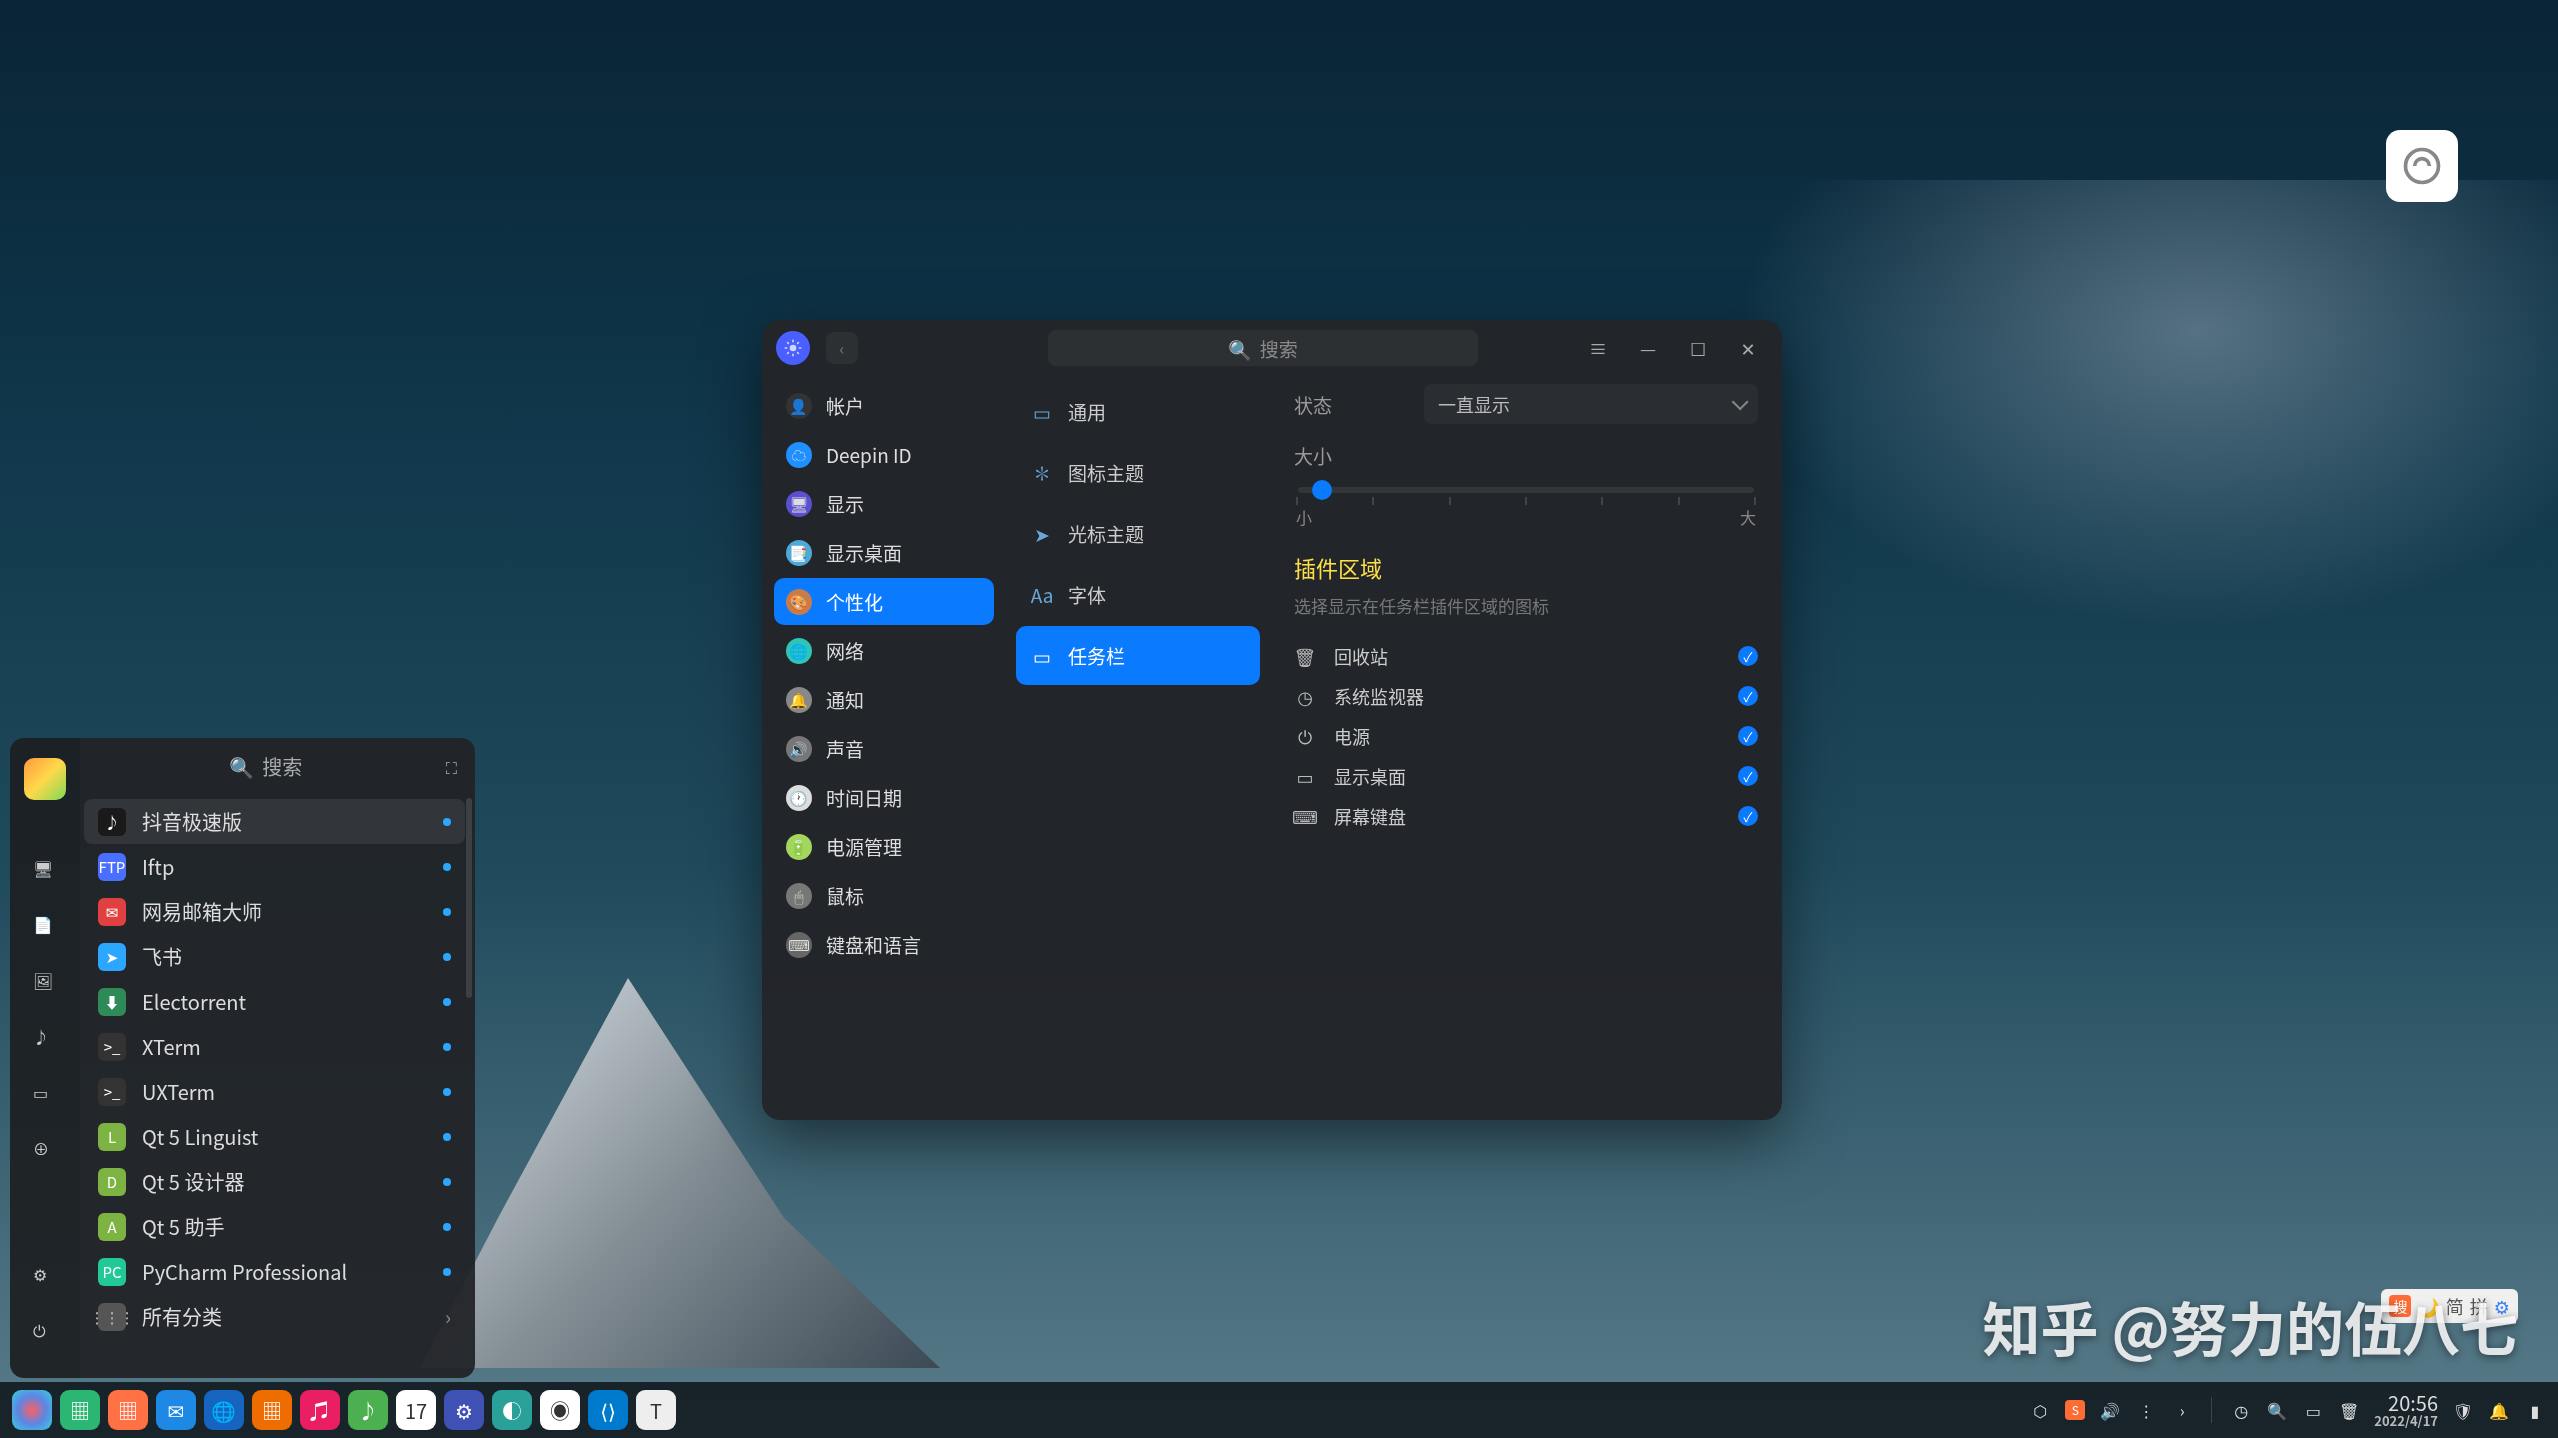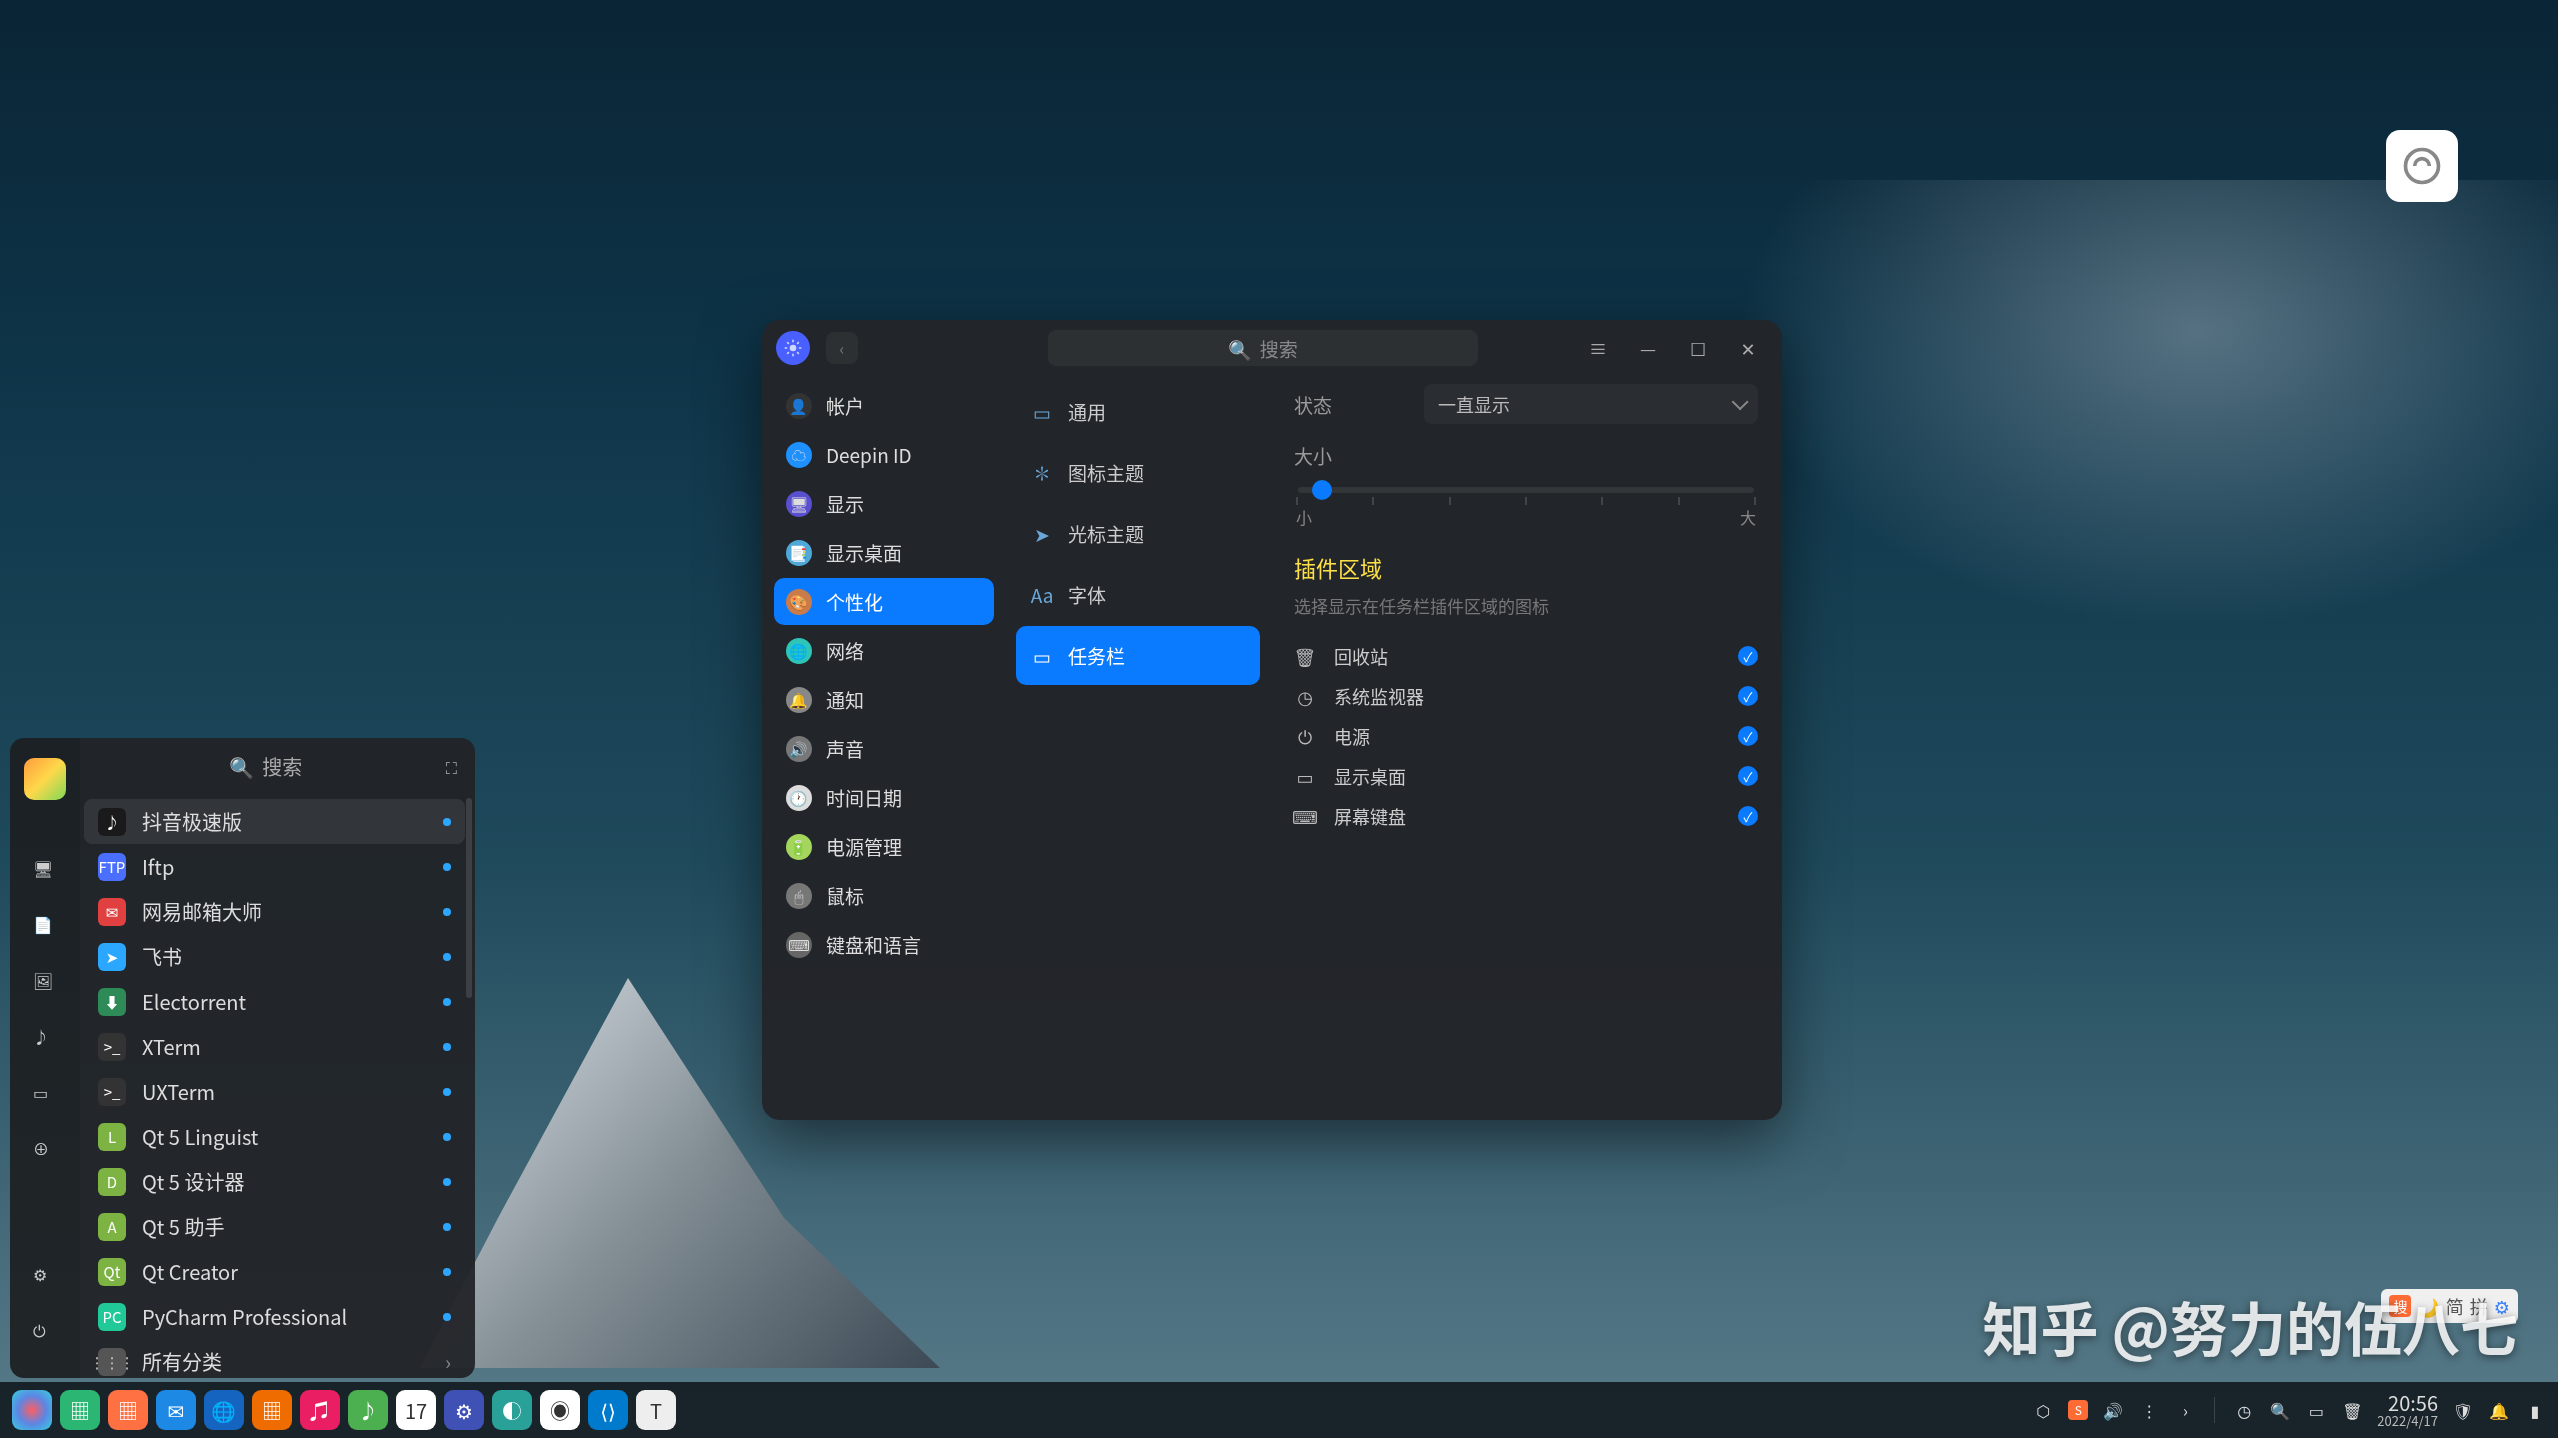--- a/index.html
+++ b/index.html
@@ -145,21 +145,21 @@
 .tb-left { display: flex; align-items: center; gap: 8px; }
 .tb-ic {
   width: 40px; height: 40px; border-radius: 9px; display: flex; align-items: center; justify-content: center;
   font-size: 20px; cursor: pointer;
 }
 .tb-right { margin-left: auto; display: flex; align-items: center; gap: 14px; color: #ddd; }
 .tray-ic { width: 22px; height: 22px; display: flex; align-items: center; justify-content: center; cursor: pointer; color: #ddd; }
 .tray-sep { width: 1px; height: 26px; background: rgba(255,255,255,0.15); margin: 0 4px; }
 .clock { text-align: right; font-size: 16px; line-height: 1.1; cursor: pointer; }
 .clock .t { font-size: 20px; }
-.clock .d { font-size: 13px; color: #bbb; }
+.clock .d { font-size: 13px; color: #bbb; font-weight: bold; }
 </style>
 </head>
 <body>
 
 <div class="clouds"></div>
 <div class="mountain"></div>
 
 <div class="desktop-icon">
   <svg viewBox="0 0 24 24" fill="none" stroke="#888" stroke-width="2">
       <circle cx="12" cy="12" r="9"></circle>
@@ -243,25 +243,20 @@
           <div class="app-ic" style="background:#7cb342">D</div>
           <span>Qt 5 设计器</span>
           <span class="dot"></span>
         </div>
         <div class="app-item">
           <div class="app-ic" style="background:#7cb342">A</div>
           <span>Qt 5 助手</span>
           <span class="dot"></span>
         </div>
         <div class="app-item">
-          <div class="app-ic" style="background:#7cb342">Qt</div>
-          <span>Qt Creator</span>
-          <span class="dot"></span>
-        </div>
-        <div class="app-item">
           <div class="app-ic" style="background:#20c997">PC</div>
           <span>PyCharm Professional</span>
           <span class="dot"></span>
         </div>
         <div class="app-item">
           <div class="app-ic" style="background:#555;color:#ccc">⋮⋮⋮</div>
           <span>所有分类</span>
           <span class="chev">›</span>
         </div>
       </div>

